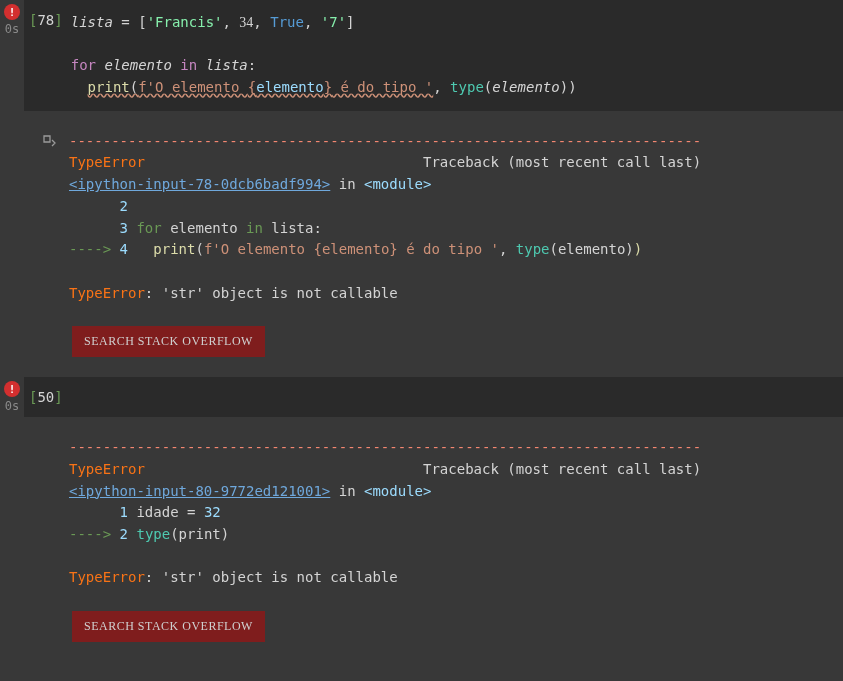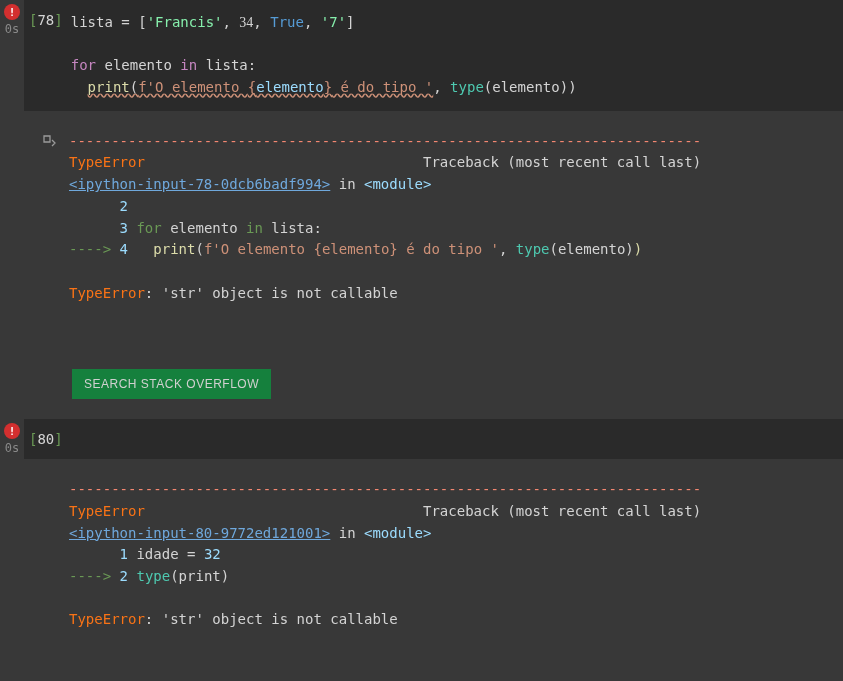--- a/index.html
+++ b/index.html
@@ -65,32 +65,31 @@
       padding-top: 2px;
     }
     .output-content {
       white-space: pre;
       font-size: 14px;
       line-height: 1.55;
       flex: 1;
     }
     .btn-row { margin: 12px 0 20px 48px; }
     .so-button {
-      background: #15803d;
+      background: #7f1d1d;
       color: #d0d0d0;
       border: none;
       padding: 8px 12px;
-      font-family: Liberation Sans, sans-serif;
+      font-family: Liberation Serif, serif;
       font-size: 12px;
       letter-spacing: 0.5px;
       cursor: pointer;
-      margin-top: 43px;
     }
     
-    .s-var { color: #d4d4d4; }
+    .s-var { color: #d4d4d4; font-style: italic; }
     .s-op { color: #d4d4d4; }
     .s-str { color: #86efac; }
     .s-num { color: #d4d4d4; font-family: Liberation Serif, serif; }
     .s-bool { color: #569cd6; }
     .s-kw { color: #c586c0; }
     .s-func { color: #dcdcaa; }
     .s-fstr { color: #ce9178; }
     .s-fexp { color: #9cdcfe; }
     .s-builtin { color: #4ec9b0; }
     .squiggle { text-decoration: underline wavy #ce9178; text-decoration-skip-ink: none; }
@@ -144,21 +143,21 @@
   </div>
 </div>
 
 <div class="cell">
   <div class="gutter">
     <div class="error-icon">!</div>
     <div class="exec-time">0s</div>
   </div>
   <div class="cell-content">
     <div class="code-area">
-      <div class="prompt"><span>[</span><span class="prompt-num">80</span><span>]</span></div>
+      <div class="prompt"><span>[</span><span class="prompt-num">50</span><span>]</span></div>
     </div>
     <div class="output-area">
       <div class="output-icon"></div>
       <div class="output-content"><span class="tb-dash">---------------------------------------------------------------------------</span>
 <span class="tb-err">TypeError</span><span class="tb-plain">                                 Traceback (most recent call last)</span>
 <span class="tb-link">&lt;ipython-input-80-9772ed121001&gt;</span><span class="tb-plain"> in </span><span class="tb-bl">&lt;module&gt;</span>
 <span class="tb-num">      1 </span><span class="tb-plain">idade = </span><span class="tb-bl">32</span>
 <span class="tb-arrow">----&gt; </span><span class="tb-num">2</span><span class="tb-plain"> </span><span class="tb-tq">type</span><span class="tb-plain">(print)</span>
 
 <span class="tb-err">TypeError</span><span class="tb-plain">: 'str' object is not callable</span></div>

